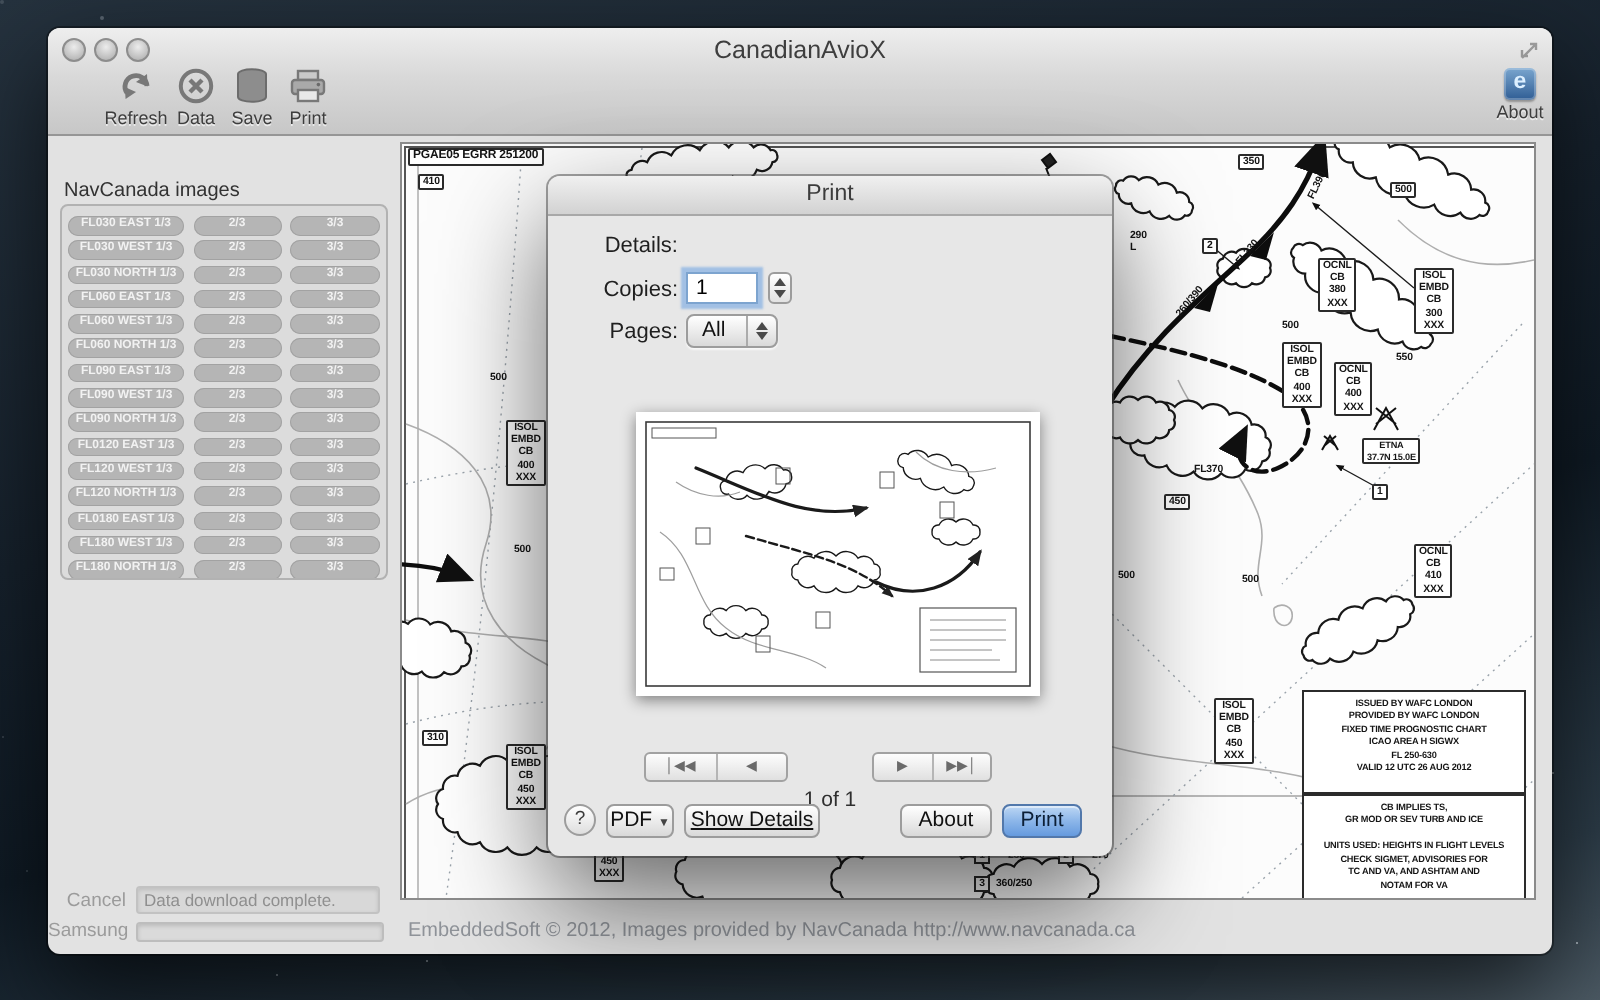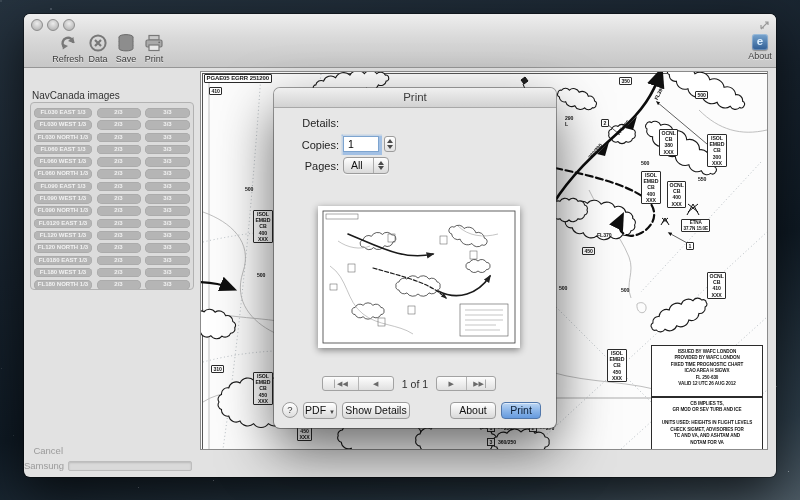--- a/index.html
+++ b/index.html
@@ -85,30 +85,30 @@
   .stepper { position:absolute; left:110px; top:48px; width:12px; height:16px;
              background:linear-gradient(#ffffff,#e2e2e2); border:1px solid #9c9c9c; border-radius:3px;
              display:flex; flex-direction:column; align-items:center; justify-content:center; gap:1.5px; }
   .preview-page { position:absolute; left:44px; top:118px; width:202px; height:142px; background:#fff;
                   box-shadow:0 2px 7px rgba(0,0,0,.45); }
   .nav-group { position:absolute; top:288px; height:15px; display:flex;
                border:1px solid #a2a2a2; border-radius:3px; overflow:hidden;
                background:linear-gradient(#fdfdfd,#e0e0e0); }
   .nav-seg { flex:1; text-align:center; font-size:7px; color:#6a6a6a; line-height:13px; border-right:1px solid #b5b5b5; padding:0 4px; }
   .nav-seg:last-child { border-right:none; }
-  .page-indicator { position:absolute; left:0; right:0; top:290px; text-align:center; font-size:10.5px; color:#2e2e2e; }
+  .page-indicator { position:absolute; left:0; right:0; top:306px; text-align:center; font-size:10.5px; color:#2e2e2e; }
   .dlg-btn { position:absolute; top:314px; height:17px; background:linear-gradient(#ffffff,#ececec 50%,#d9d9d9);
              border:1px solid #9c9c9c; border-radius:4px; font-family:inherit; font-size:10.5px; color:#111;
              text-align:center; line-height:15px; padding:0; }
   .help-btn { position:absolute; left:8px; top:314px; width:16px; height:16px; border-radius:50%;
               background:linear-gradient(#ffffff,#dedede); border:1px solid #9c9c9c; font-size:9.5px;
               color:#3a3a3a; text-align:center; line-height:14px; }
   .pdf-btn { left:29px; width:34px; }
   .pdf-caret { font-size:6px; color:#444; }
-  .details-btn { left:68px; width:68px; }
+  .details-btn { left:68px; width:68px;text-decoration:underline; }
   .cancel-btn { left:176px; width:46px; }
   .print-btn { left:227px; width:40px;
                background:linear-gradient(#bdd7f4,#8cb6e9 50%,#659ade);
                border:1px solid #5278ab; color:#0c1f36; font-weight:normal;
                box-shadow:inset 0 1px 0 rgba(255,255,255,.5); }
 </style>
 </head>
 <body>
 
 <div id="stars">
@@ -198,20 +198,21 @@
     <div class="star" style="left: 213px; top: 480px; width: 1px; height: 1px; opacity: 0.68;"></div>
     <div class="star" style="left: 351px; top: 43px; width: 2px; height: 2px; opacity: 0.39;"></div>
   </div>
 
 <div class="window">
   <div class="chrome">
     <div class="titlebar">
       <span class="tl" style="left:7px"></span>
       <span class="tl" style="left:23px"></span>
       <span class="tl" style="left:39px"></span>
+      <div class="title">CanadianAvioX</div>
       <svg class="fullscreen" viewBox="0 0 11 11">
         <path d="M2,9 L9,2 M6,2 h3 v3 M2,5 v3 h3" stroke="#707070" stroke-width="1.2" fill="none"></path>
       </svg>
     </div>
 
     <div class="tbtn" style="left:22px">
       <svg class="ticon" width="22" height="20" viewBox="0 0 22 20">
         <path d="M6.5,13.5 A5.5,5.5 0 1 1 16.5,10" stroke="#787878" stroke-width="2.4" fill="none"></path>
         <path d="M16.5,4 L16.8,10.2 L11,8 Z" fill="#787878"></path>
         <path d="M5.8,16.5 L5.4,10.5 L11,13 Z" fill="#787878"></path>
@@ -323,20 +324,21 @@
         <button class="pill pill-sm2">3/3</button>
       </div>
         <div class="pill-row">
         <button class="pill pill-main">FL180 NORTH 1/3</button>
         <button class="pill pill-sm">2/3</button>
         <button class="pill pill-sm2">3/3</button>
       </div>
       </div>
   </div>
   <div class="side-label" style="top:431px">Cancel</div>
+  <div class="status-field">Data download complete.</div>
   <div class="side-label" style="top:446px">Samsung</div>
   <div class="dl-bar"></div>
 
   <div class="chart-area">
     <svg id="chart-svg" width="568" height="379" viewBox="0 0 568 379">
       <defs>
         <marker id="ah" markerWidth="8" markerHeight="8" refX="4" refY="2.5" orient="auto">
           <path d="M0,0 L6,2.5 L0,5 Z" fill="#101010"></path>
         </marker>
         <marker id="ahb" markerWidth="10" markerHeight="10" refX="5" refY="3.5" orient="auto">
@@ -484,20 +486,21 @@
 NOTAM FOR VA</div>
         <div class="ann keybox" style="left: 286px; top: 352px;">1</div>
         <div class="ann plain" style="left: 297px; top: 353px;">- - 250</div>
         <div class="ann keybox" style="left: 328px; top: 352px;">2</div>
         <div class="ann plain" style="left: 339px; top: 353px;">- - 270</div>
         <div class="ann keybox" style="left: 286px; top: 366px;">3</div>
         <div class="ann plain" style="left: 297px; top: 367px;">360/250</div>
       </div>
   </div>
 
+  <div class="footer-credit">EmbeddedSoft © 2012, Images provided by NavCanada http://www.navcanada.ca</div>
 </div>
 
 <div class="dialog">
   <div class="dlg-titlebar">Print</div>
 
   <div class="dlg-label" style="left:3px; top:29px">Details:</div>
 
   <div class="dlg-label" style="left:3px; top:51px">Copies:</div>
   <div class="copies-field">1</div>
   <div class="stepper">

